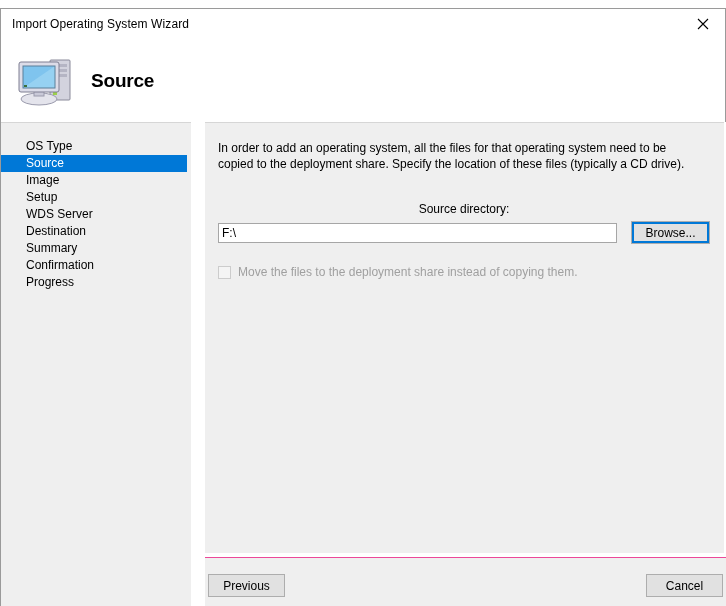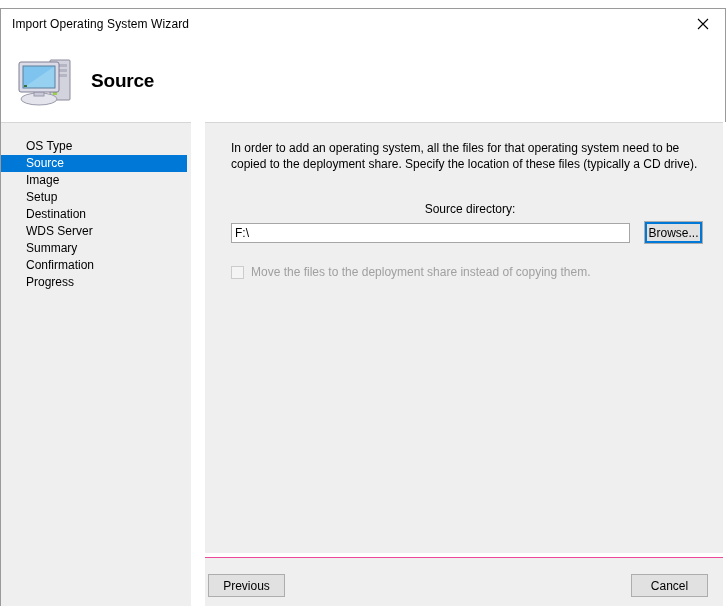--- a/index.html
+++ b/index.html
@@ -124,23 +124,23 @@
     background: #ffffff;
     padding: 0 0 0 6px;
     box-sizing: border-box;
   }
 
   
   #content-panel {
     flex: 1;
     background: #efefef;
     border-top: 1px solid #d6d6d6;
-    margin-right: 15px;
-    box-sizing: border-box;
-    padding: 17px 14px 0 26px;
+    margin-right: 29px;
+    box-sizing: border-box;
+    padding: 17px 14px 0 13px;
     position: relative;
   }
   #intro-text {
     font-size: 12px;
     line-height: 16px;
     color: #000000;
     width: 478px;
   }
 
   #field-label {
@@ -162,21 +162,21 @@
     border: 1px solid #a6a6a6;
     background: #ffffff;
     font-family: "Liberation Sans", sans-serif;
     font-size: 12px;
     color: #000000;
     padding: 0 3px;
     outline: none;
   }
   #browse-button {
     margin-left: 14px;
-    width: 59px;
+    width: 79px;
     height: 23px;
     box-sizing: border-box;
     background: #e1e1e1;
     border: 1px solid #adadad;
     outline: 2px solid #0078d7;
     outline-offset: -3px;
     font-family: "Liberation Sans", sans-serif;
     font-size: 12px;
     color: #000000;
     cursor: default;
@@ -273,22 +273,22 @@
     <div id="banner-title">Source</div>
   </div>
 
   <div id="body">
 
     <div id="sidebar">
       <div class="nav-item"><span>OS Type</span></div>
       <div class="nav-item selected"><span>Source</span></div>
       <div class="nav-item"><span>Image</span></div>
       <div class="nav-item"><span>Setup</span></div>
+      <div class="nav-item"><span>WDS Server</span></div>
       <div class="nav-item"><span>Destination</span></div>
-      <div class="nav-item"><span>WDS Server</span></div>
       <div class="nav-item"><span>Summary</span></div>
       <div class="nav-item"><span>Confirmation</span></div>
       <div class="nav-item"><span>Progress</span></div>
     </div>
 
     <div id="rightcol">
 
       <div id="content-panel">
 
         <div id="intro-text">In order to add an operating system, all the files for that operating system need to be copied to the deployment share.  Specify the location of these files (typically a CD drive).</div>

